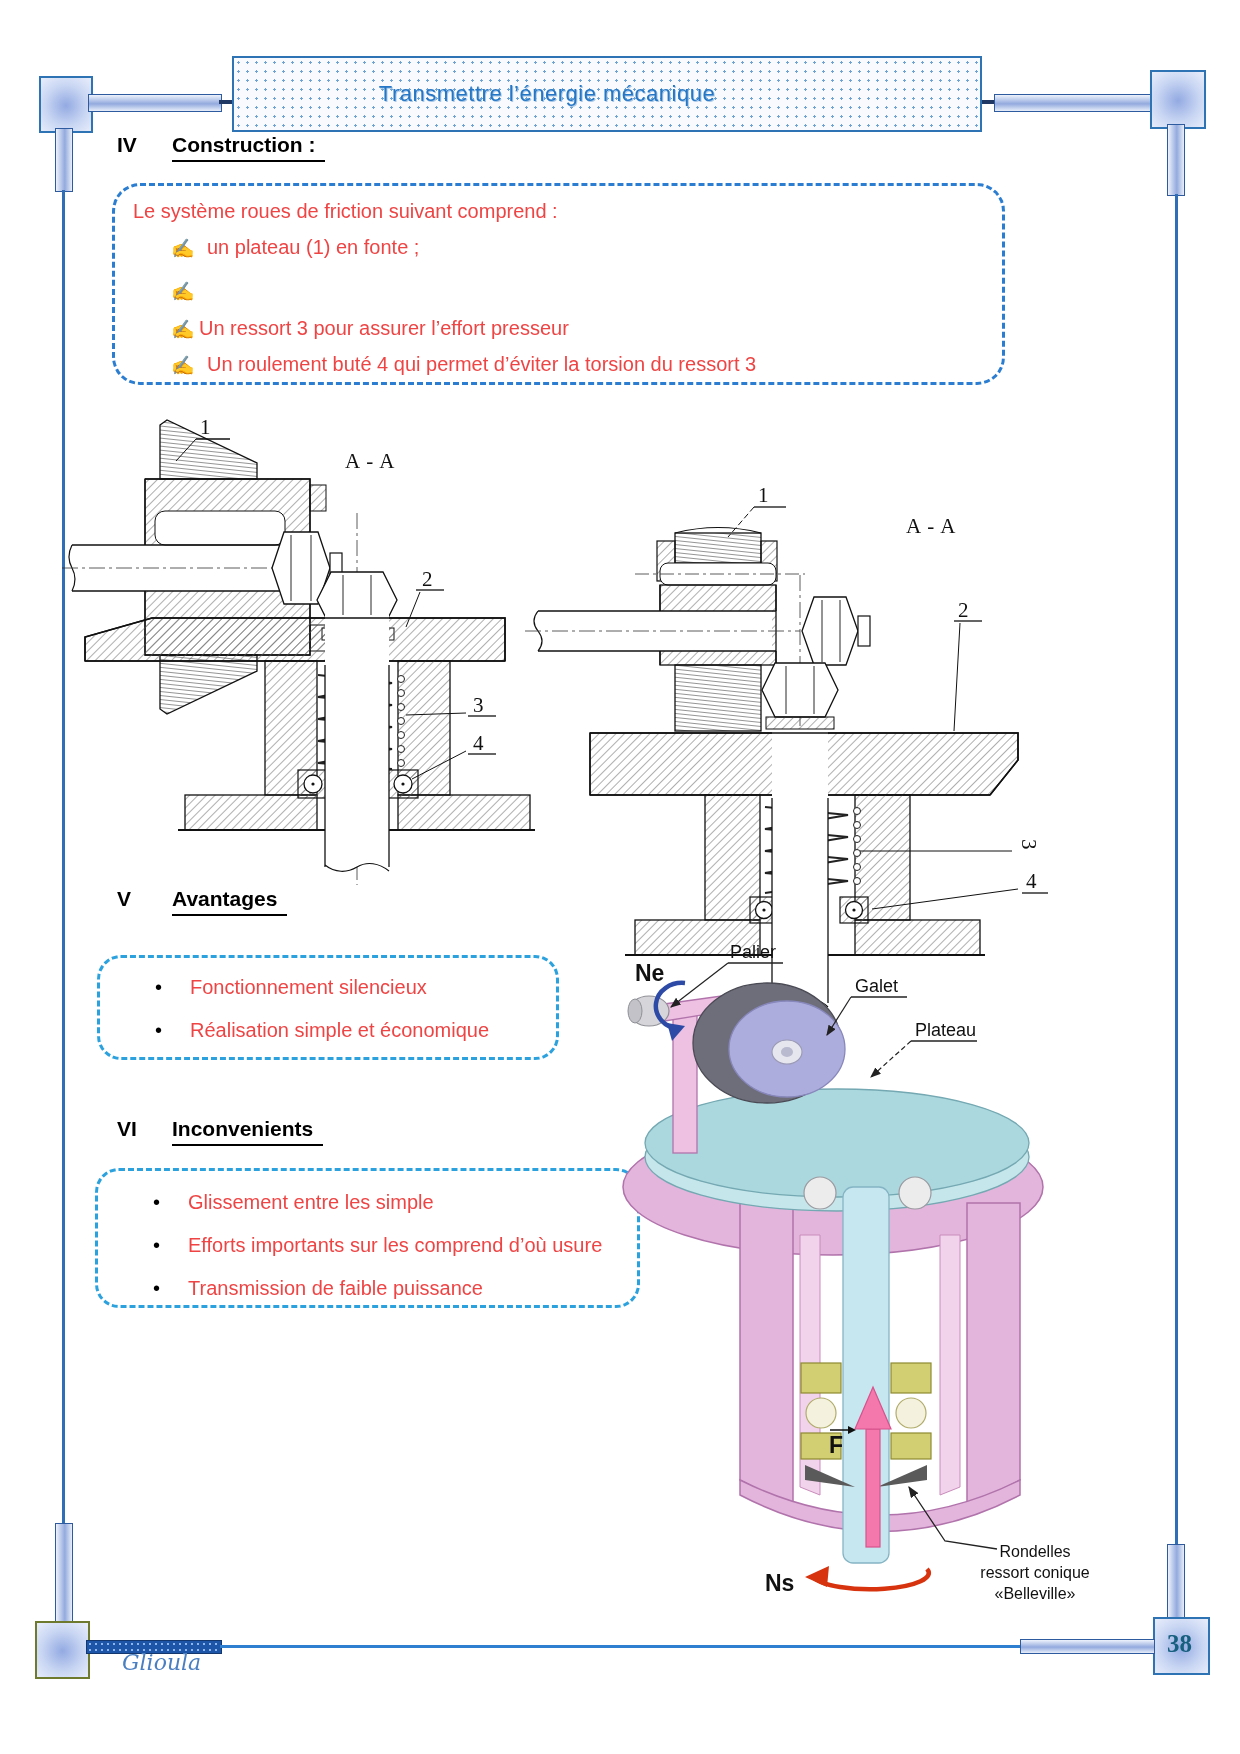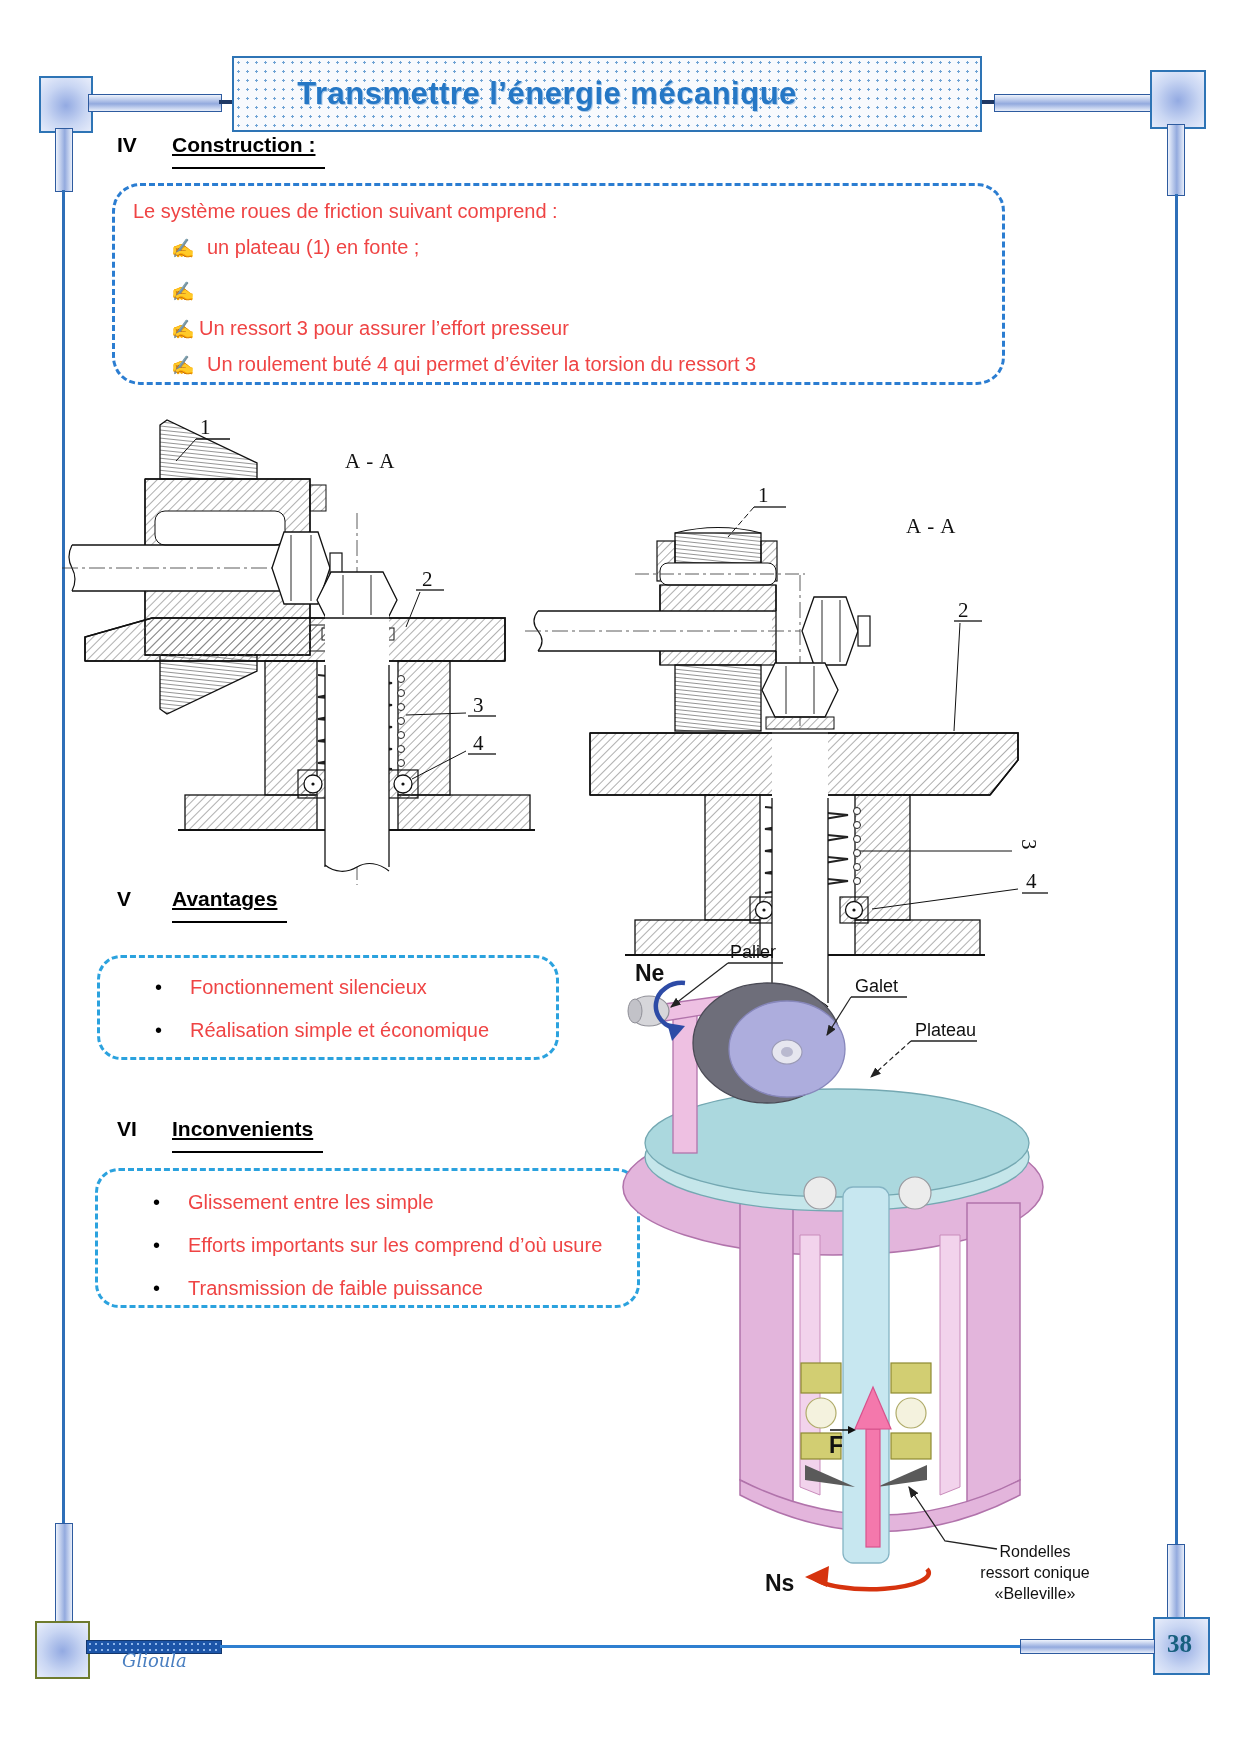--- a/index.html
+++ b/index.html
@@ -17,39 +17,39 @@
   .vline{position:absolute;width:2.5px;background:#2e6fb8;}
   .connector{position:absolute;height:4px;background:#1f3864;}
   .dotbar{position:absolute;background:#1d55a8;border:1px solid #14386e;
           background-image:radial-gradient(#8fb6ea 1px, transparent 1.2px);background-size:6px 6px;}
   .fline{position:absolute;height:2.5px;background:#2f7fd0;}
   
   .banner{position:absolute;left:232px;top:56px;width:750px;height:76px;
           border:2.5px solid #2E74B5;box-sizing:border-box;background:#f8fafd;
           background-image:radial-gradient(#6fa3d4 1.2px, transparent 1.4px);background-size:9px 9px;
           display:flex;align-items:center;justify-content:center;padding-right:120px;}
-  .banner-title{font-size:31px;font-weight:bold;color:#2577c5;letter-spacing:.5px;
+  .banner-title{font-size:22px;font-weight:normal;color:#2577c5;letter-spacing:.5px;
           text-shadow:1px 1px 0 #a8c8e8;}
   
   .section-h{position:absolute;left:117px;font-size:21px;font-weight:bold;color:#000;}
   .section-h .num{display:inline-block;width:55px;}
-  .section-h .lbl{border-bottom:2.5px solid #000;padding-bottom:11px;padding-right:10px;text-decoration:underline;}
+  .section-h .lbl{border-bottom:2.5px solid #000;padding-bottom:4px;padding-right:10px;}
   
   .dash-box{position:absolute;box-sizing:border-box;border-radius:28px;}
   .dash-dark{border:3px dashed #2b7dd1;}
   .dash-light{border:3px dashed #2ba2de;}
   .box-text{position:absolute;font-size:20px;color:#ef4444;white-space:nowrap;}
   .pen-ic{position:absolute;font-size:19px;color:#333;}
   .dot-ic{position:absolute;font-size:20px;color:#000;}
   
   .pageno{position:absolute;left:1153px;top:1617px;width:53px;height:54px;
           display:flex;align-items:center;justify-content:center;
           font-family:"Liberation Serif",serif;font-weight:bold;font-size:25px;color:#175f7e;}
   .signature{position:absolute;left:122px;top:1650px;font-family:"DejaVu Serif",serif;
-          font-style:italic;font-size:18px;color:#4a7fc1;}
+          font-style:italic;font-size:22px;color:#4a7fc1;}
   svg text{font-family:"Liberation Serif",serif;fill:#111;}
   svg .sans{font-family:"Liberation Sans",sans-serif;}
 </style>
 </head>
 <body>
 
 <div class="page">
 
   <div class="sq" style="left:39px;top:76px;width:50px;height:53px;"></div>
   <div class="hbar" style="left:88px;top:94px;width:132px;height:16px;"></div>

